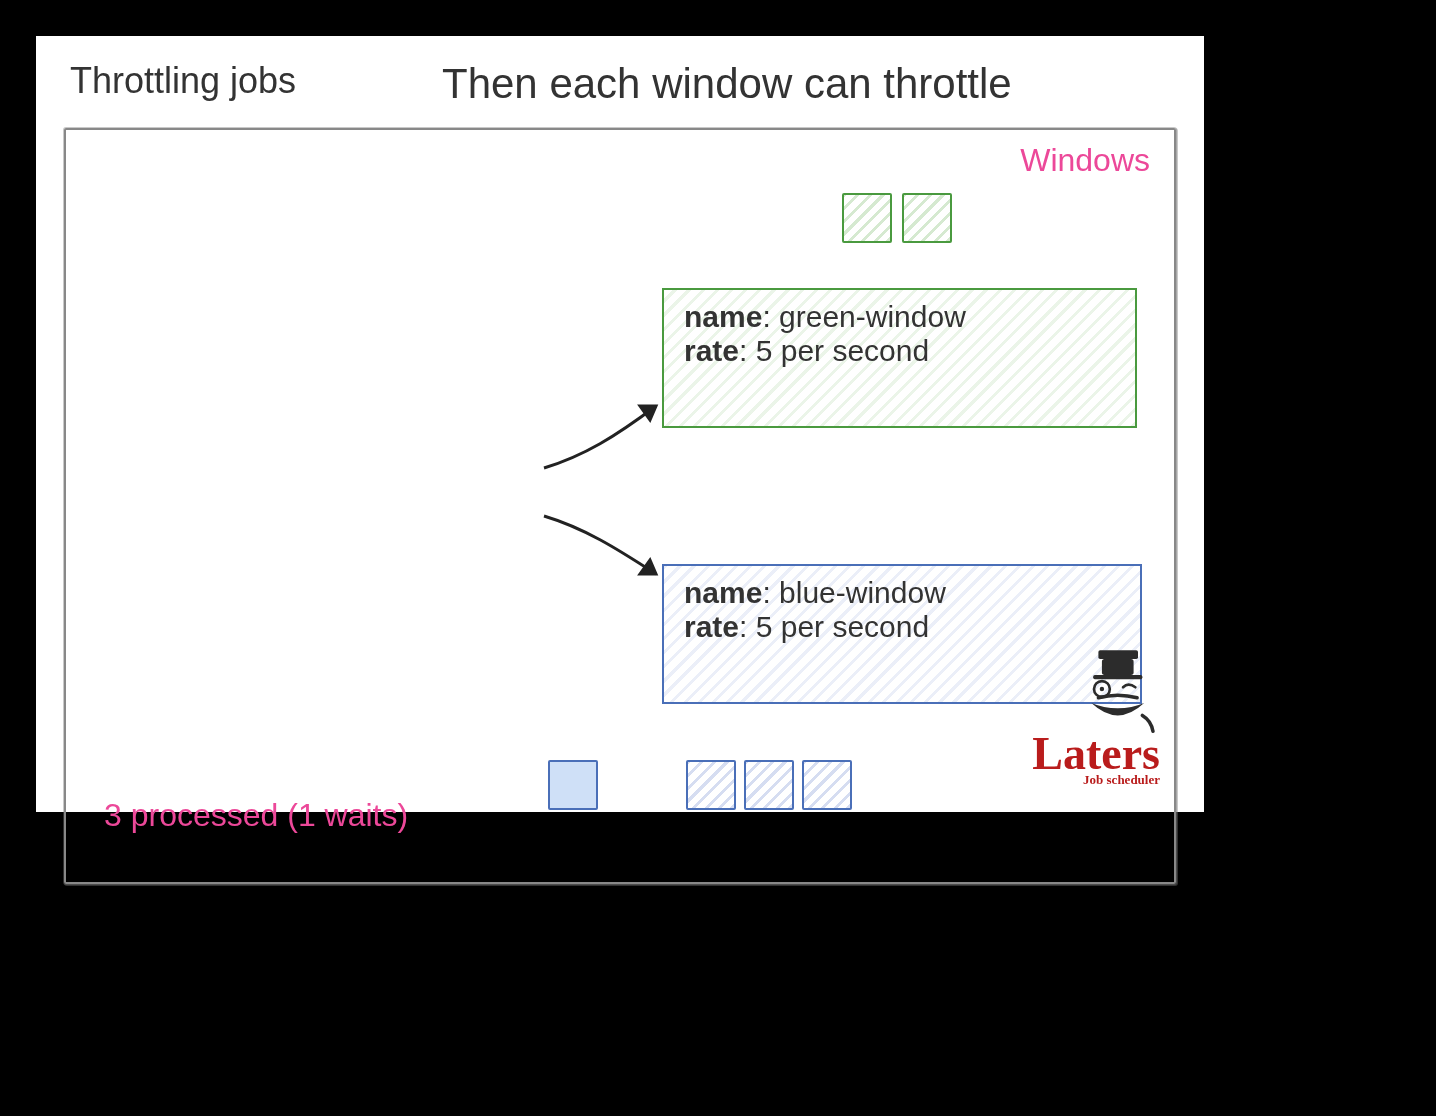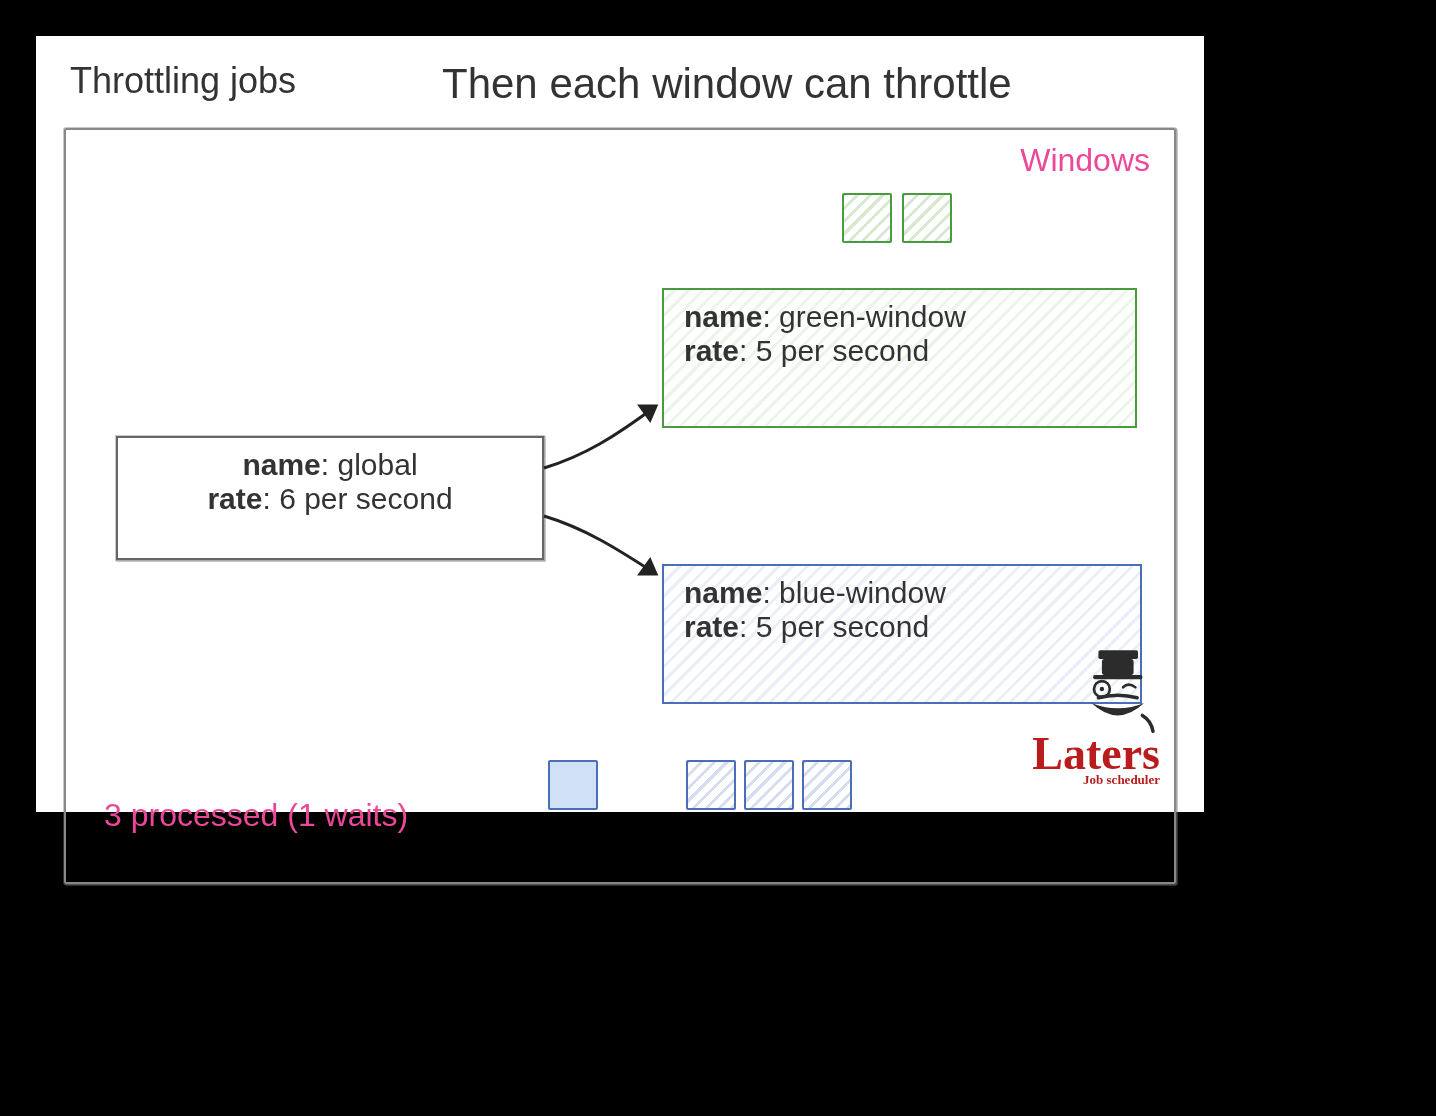--- a/index.html
+++ b/index.html
@@ -118,24 +118,20 @@
   <div class="title-right">Then each window can throttle</div>
 
   <div class="main-frame double-border"></div>
 
   <div class="label windows-label">Windows</div>
   <div class="label processed-bottom">3 processed (1 waits)</div>
 
   <div class="chip hatch-green" style="left:806px; top:157px;"></div>
   <div class="chip hatch-green" style="left:866px; top:157px;"></div>
 
-  <div class="box global-box double-border">
-    <div class="line"><b>name</b>: <span>global</span></div>
-    <div class="line"><b>rate</b>: <span>6 per second</span></div>
-  </div>
 
   <div class="box green-box">
     <div class="line"><b>name</b>: <span>green-window</span></div>
     <div class="line"><b>rate</b>: <span>5 per second</span></div>
   </div>
 
   <div class="box blue-box">
     <div class="line"><b>name</b>: <span>blue-window</span></div>
     <div class="line"><b>rate</b>: <span>5 per second</span></div>
   </div>

